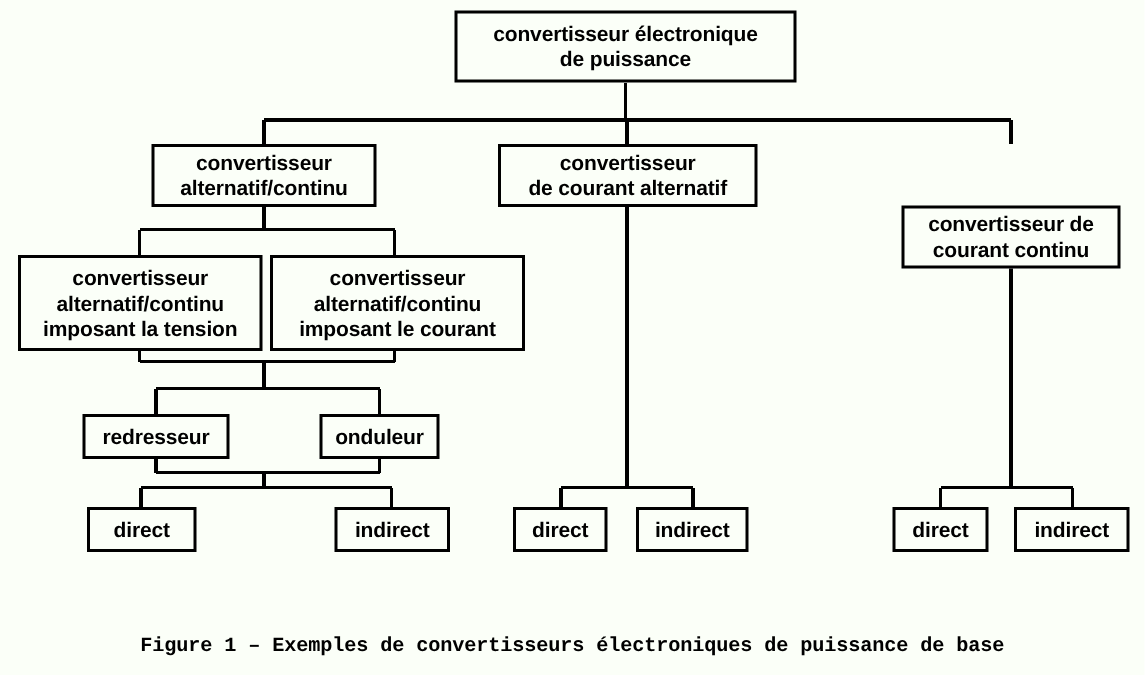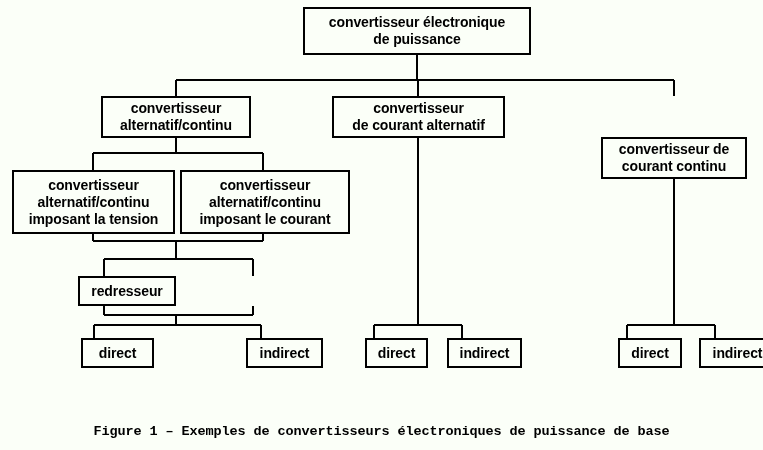--- a/index.html
+++ b/index.html
@@ -36,21 +36,20 @@
     font-family: "Liberation Sans", sans-serif;
     font-weight: bold;
     font-size: 14px;
     line-height: 17px;
     letter-spacing: -0.1px;
     white-space: pre-line;
     z-index: 2;
   }
   .node-box.small {
     font-size: 14px;
-    margin-left: 23px;
   }
   #figure-caption {
     position: absolute;
     left: 0;
     top: 424px;
     width: 763px;
     text-align: center;
     font-family: Liberation Mono, monospace;
     font-weight: bold;
     font-size: 13.5px;
@@ -122,20 +121,21 @@
   <div class="node-box" style="left:12px; top:170px; width:163px; height:64px;">convertisseur
 alternatif/continu
 imposant la tension</div>
 
   <div class="node-box" style="left:180px; top:170px; width:170px; height:64px;">convertisseur
 alternatif/continu
 imposant le courant</div>
 
   <div class="node-box small" style="left:55px; top:276px; width:98px; height:30px;">redresseur</div>
 
+  <div class="node-box small" style="left:213px; top:276px; width:80px; height:30px;">onduleur</div>
 
   <div class="node-box small" style="left:58px; top:338px; width:73px; height:30px;">direct</div>
 
   <div class="node-box small" style="left:223px; top:338px; width:77px; height:30px;">indirect</div>
 
   <div class="node-box small" style="left:342px; top:338px; width:63px; height:30px;">direct</div>
 
   <div class="node-box small" style="left:424px; top:338px; width:75px; height:30px;">indirect</div>
 
   <div class="node-box small" style="left:595px; top:338px; width:64px; height:30px;">direct</div>

